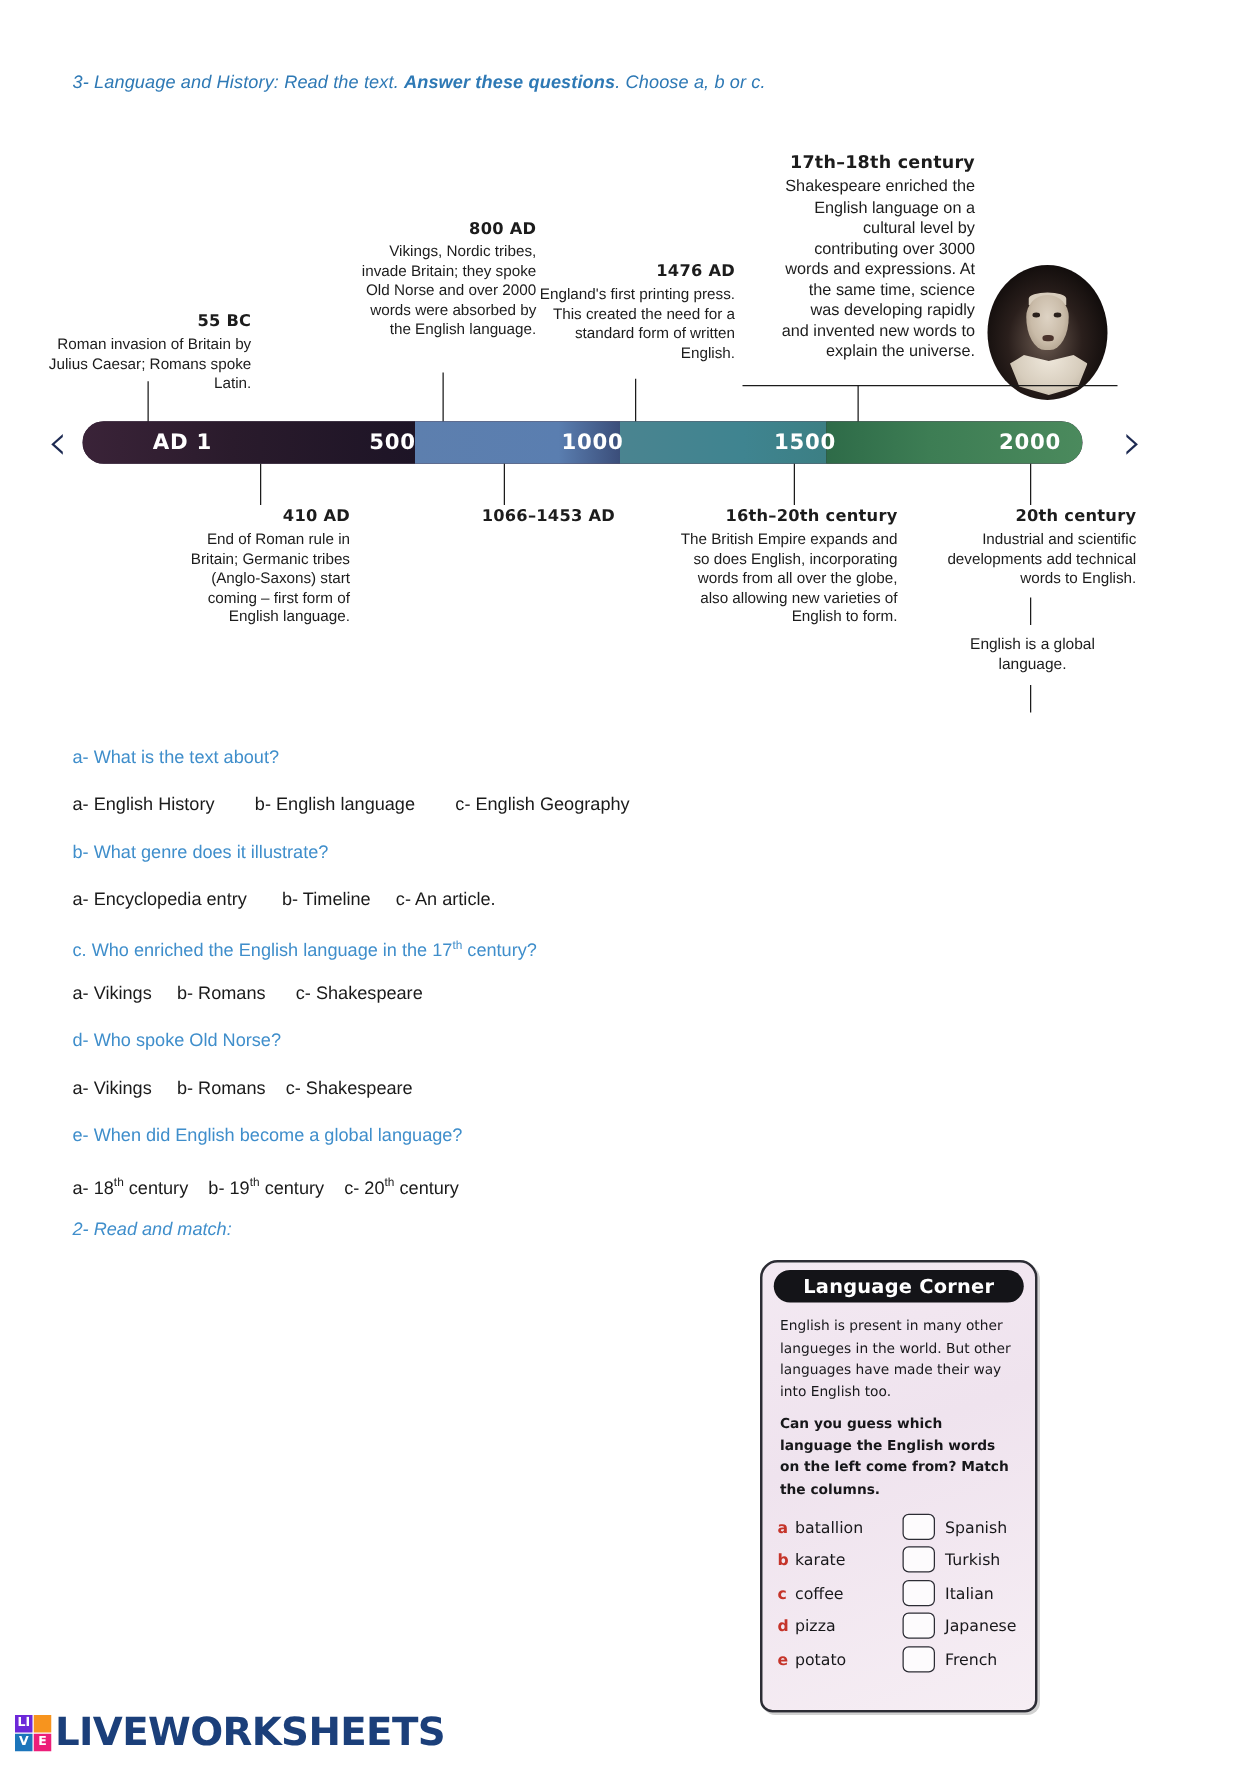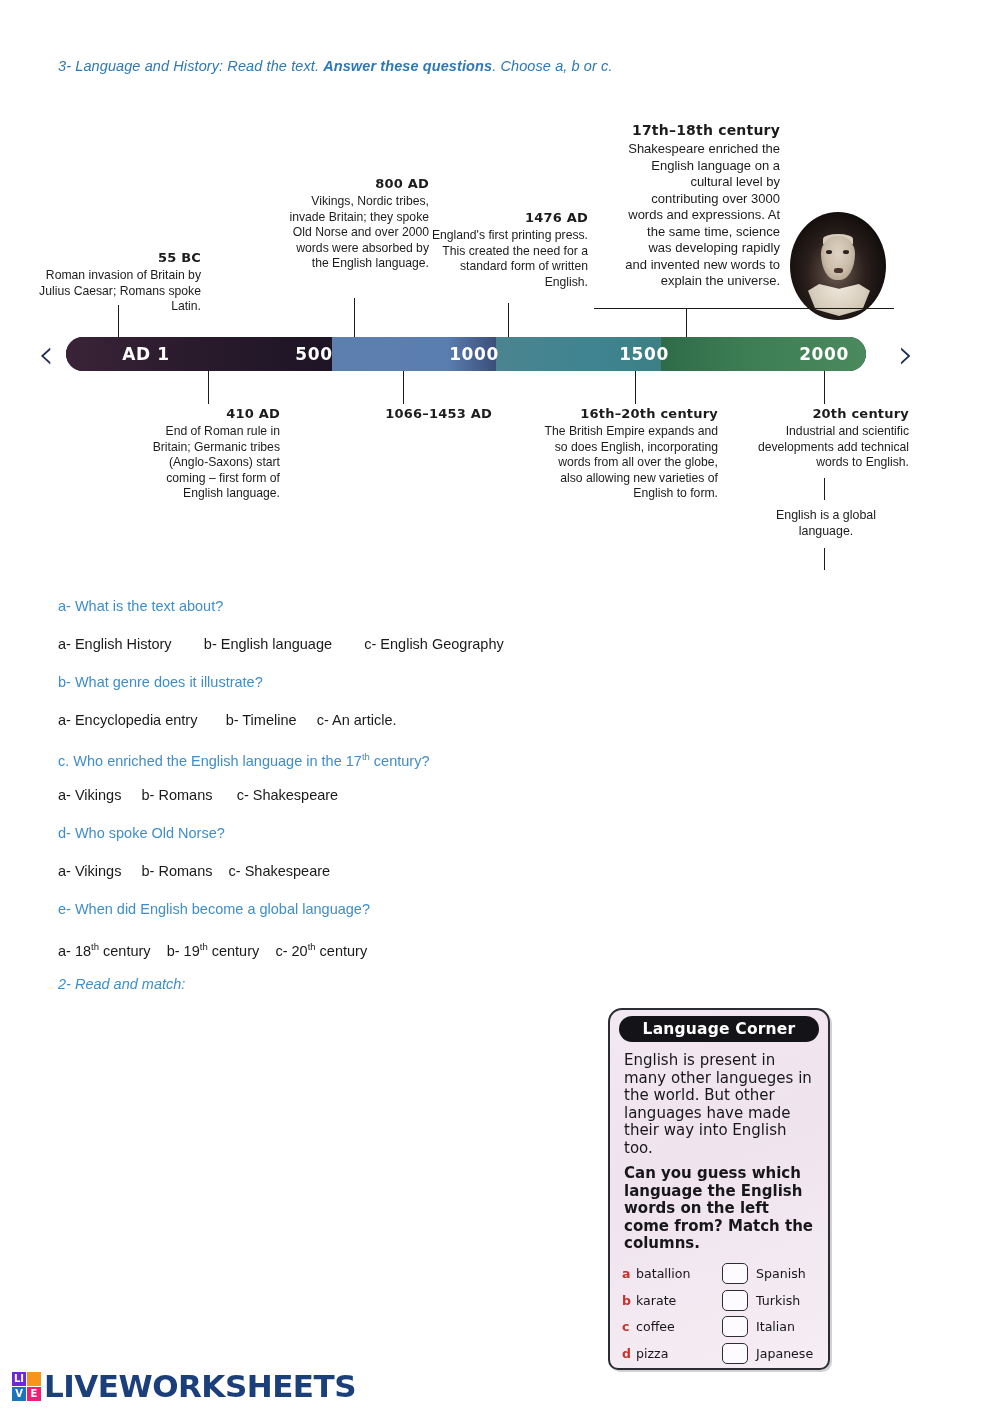--- a/index.html
+++ b/index.html
@@ -209,21 +209,21 @@
     border-radius: 13px;
     text-align: center;
     font-size: 15.5px;
     font-weight: bold;
     letter-spacing: .2px;
     font-family: "DejaVu Sans", sans-serif;
   }
   .lc-para {
     margin: 10px 0 0 14px;
     width: 190px;
-    font-size: 15px;
+    font-size: 11px;
     line-height: 17.5px;
     color: #17171a;
     font-family: "DejaVu Sans", sans-serif;
   }
   .lc-para.bold { font-weight: bold; margin-top: 8px; }
   .lc-match {
     margin: 8px 0 0 12px;
     width: 198px;
   }
   .lc-row {

